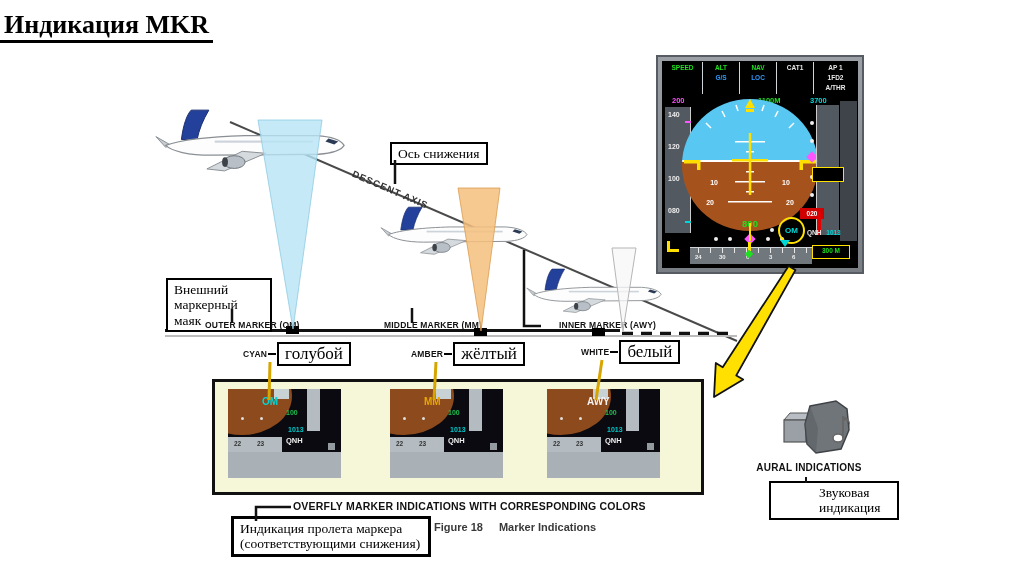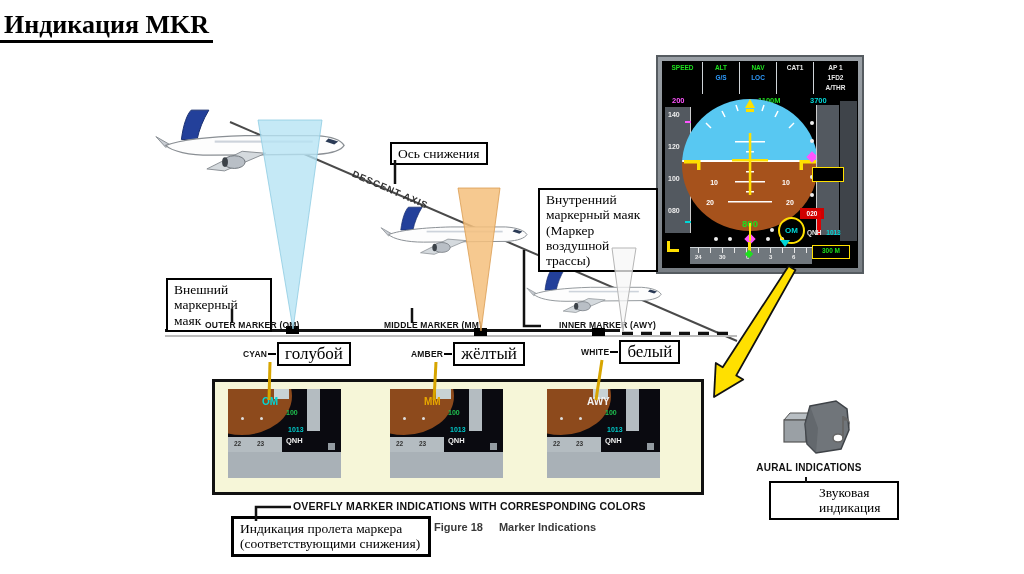--- a/index.html
+++ b/index.html
@@ -122,23 +122,20 @@
     <span>Индикация MKR</span>
   </div>
 
   <div class="abs lblbox" style="left:378px;top:142px;z-index:3;margin-left:12px;">
     <span>Ось снижения</span>
   </div>
   <div class="abs descent-rot" style="left:355px;top:168px;z-index:3;">DESCENT AXIS</div>
 
   <div class="abs lblbox" style="left:166px;top:278px;width:90px;z-index:3;">
     <span>Внешний маркерный маяк</span>
-  </div>
-  <div class="abs lblbox" style="left:538px;top:188px;width:104px;z-index:3;">
-    <span>Внутренний маркерный маяк (Маркер воздушной трассы)</span>
   </div>
 
   <div class="abs mk" style="left:205px;top:320px;z-index:3;">OUTER MARKER (OM)</div>
   <div class="abs mk" style="left:384px;top:320px;z-index:3;">MIDDLE MARKER (MM)</div>
   <div class="abs mk" style="left:543px;top:320px;z-index:3;margin-left:16px;">INNER MARKER (AWY)</div>
 
   <div class="abs colorrow" style="left:243px;top:342px;z-index:3;">
     <span class="mk">CYAN</span>
     <span class="tieline"></span>
     <span class="lblbox">голубой</span>

